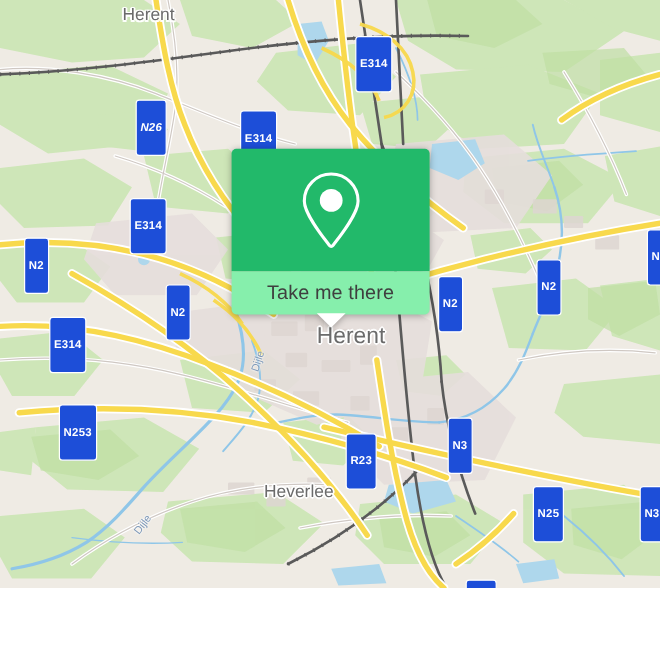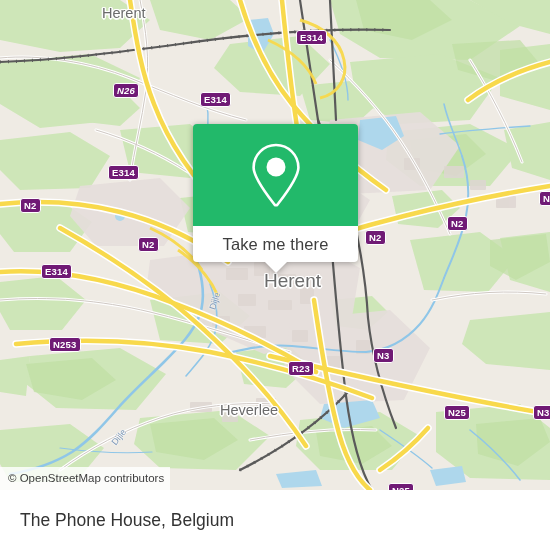--- a/index.html
+++ b/index.html
@@ -27,29 +27,29 @@
     left: 0; top: 0;
     width: 550px; height: 490px;
     overflow: hidden;
     background: #efebe5;
   }
   .map-canvas { position:absolute; left:0; top:0; width:550px; height:490px; }
 
   
   .shield {
     position: absolute;
-    background: #701a75;
+    background: #1d4ed8;
     border: 1.5px solid #ffffff;
     border-radius: 3px;
     color: #ffffff;
     font-size: 9.5px;
     font-weight: bold;
     line-height: 13px;
     height: 13px;
-    padding: 0 3px;
+    padding: 16px 3px;
     text-align: center;
     letter-spacing: .2px;
     box-sizing: content-box;
     white-space: nowrap;
     font-family: "Liberation Sans", sans-serif;
   }
 
   
   .place {
     position: absolute;
@@ -96,21 +96,21 @@
   }
   .callout-top {
     background: #22b96a;
     border-radius: 4px 4px 0 0;
     height: 102px;
     display: flex;
     align-items: center;
     justify-content: center;
   }
   .callout-bottom {
-    background: #ffffff;
+    background: #86efac;
     border-radius: 0 0 4px 4px;
     height: 36px;
     display: flex;
     align-items: center;
     justify-content: center;
     position: relative;
   }
   .callout-label {
     color: #3f3f3f;
     font-size: 16.5px;
@@ -373,34 +373,32 @@
     <div id="places">
         <div class="place town" style="left: 60px; top: 5px;">Herent</div>
         <div class="place city" style="left: 222px; top: 270px;">Herent</div>
         <div class="place town" style="left: 178px; top: 402px;">Heverlee</div>
       </div>
     <div id="rivers">
         <div class="river-label" style="left: 206px; top: 296px; transform: rotate(-72deg);">Dijle</div>
         <div class="river-label" style="left: 110px; top: 432px; transform: rotate(-52deg);">Dijle</div>
       </div>
 
-    <div class="attribution">© OpenStreetMap contributors</div>
 
     <div class="callout">
       <div class="callout-top">
         <svg width="56" height="66" viewBox="0 0 56 66">
           <path d="M28 3 C15.6 3 5.6 13 5.6 25.4 C5.6 36 20 54 26.6 62.6 C27.3 63.5 28.7 63.5 29.4 62.6 C36 54 50.4 36 50.4 25.4 C50.4 13 40.4 3 28 3 Z" fill="none" stroke="#ffffff" stroke-width="2.6"></path>
           <circle cx="28" cy="25" r="9.5" fill="#ffffff"></circle>
         </svg>
       </div>
       <div class="callout-bottom">
         <span class="callout-label">Take me there</span>
         <span class="callout-tail"></span>
       </div>
     </div>
 
   </div>
 
   <div class="footer">
-    <span class="footer-title">The Phone House, Belgium</span>
   </div>
 
 </div>
 
 </body></html>

